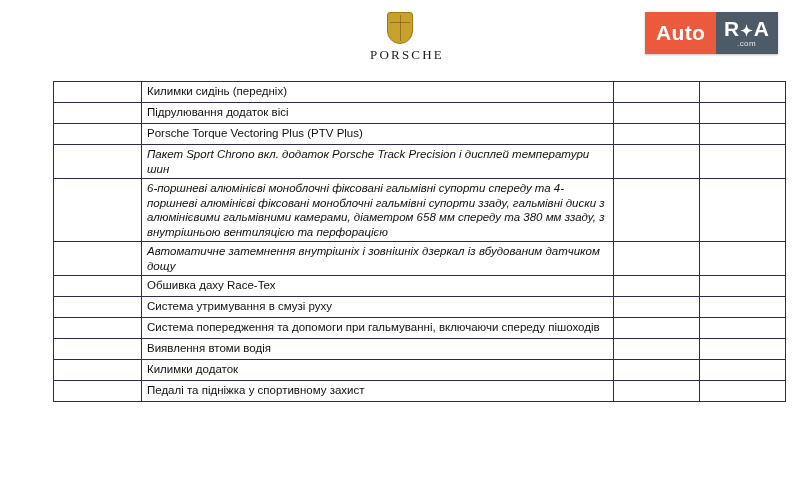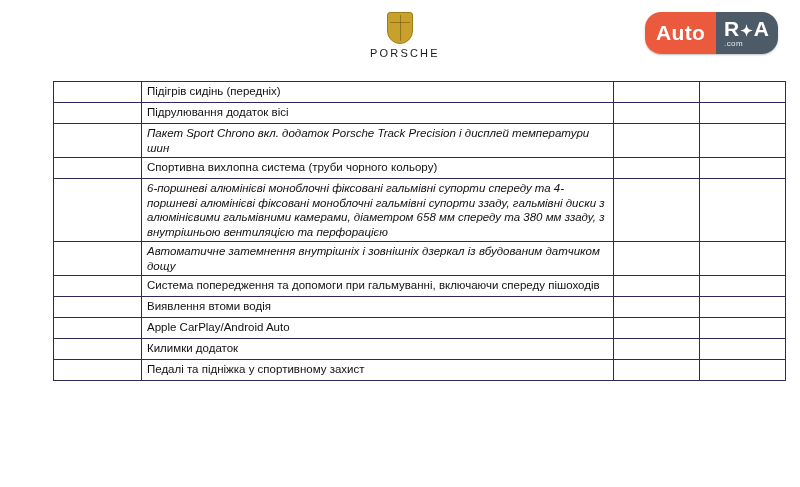--- a/index.html
+++ b/index.html
@@ -61,34 +61,34 @@
     position: absolute;
     left: 2px;
     top: 9px;
     right: 2px;
     height: 1px;
     background: #6b5410;
     opacity: 0.55;
   }
   .porsche-wordmark {
     margin-top: 3px;
-    font-size: 11px;
+    font-size: 13px;
     letter-spacing: 2.2px;
     color: #1c1c1c;
-    font-family: Liberation Sans, sans-serif;
+    font-family: Liberation Serif, serif;
   }
 
   
   .ria-badge {
     position: absolute;
     right: 22px;
     top: 12px;
     display: flex;
     height: 42px;
-    border-radius: 16px;
+    border-radius: 0;
     overflow: hidden;
     box-shadow: 0 1px 2px rgba(0,0,0,0.25);
   }
   .ria-auto {
     background: #eb5a3c;
     color: #ffffff;
     font-size: 21px;
     font-weight: bold;
     padding: 0 11px;
     display: flex;
@@ -114,21 +114,21 @@
   .ria-star {
     display: inline-block;
     color: #ffffff;
     font-size: 15px;
     margin: 0 1px;
     line-height: 1;
   }
   .ria-right .ria-sub {
     font-size: 8px;
     line-height: 9px;
-    text-align: left;
+    text-align: center;
     color: #e7e9ec;
     letter-spacing: 0.4px;
   }
 
   
   .table-wrap {
     position: absolute;
     left: 53px;
     top: 81px;
     width: 694px;
@@ -178,85 +178,91 @@
       </div>
     </div>
   </div>
 
   <div class="table-wrap">
     <table class="spec">
       <tbody>
 
         <tr>
           <td class="c-first"></td>
-          <td class="c-text">Підігрів сидінь (передніх)</td>
+          <td class="c-text">Килимки сидінь (передніх)</td>
           <td class="c-a"></td>
           <td class="c-b"></td>
         </tr>
 
         <tr>
           <td class="c-first"></td>
           <td class="c-text">Підрулювання додаток вісі</td>
           <td class="c-a"></td>
           <td class="c-b"></td>
         </tr>
 
+        <tr>
+          <td class="c-first"></td>
+          <td class="c-text">Porsche Torque Vectoring Plus (PTV Plus)</td>
+          <td class="c-a"></td>
+          <td class="c-b"></td>
+        </tr>
 
         <tr class="tall">
           <td class="c-first"></td>
           <td class="c-text">Пакет Sport Chrono вкл. додаток Porsche Track Precision і дисплей температури шин</td>
           <td class="c-a"></td>
           <td class="c-b"></td>
         </tr>
 
-        <tr>
-          <td class="c-first"></td>
-          <td class="c-text">Спортивна вихлопна система (труби чорного кольору)</td>
-          <td class="c-a"></td>
-          <td class="c-b"></td>
-        </tr>
 
         <tr class="tall">
           <td class="c-first"></td>
           <td class="c-text">6-поршневі алюмінієві моноблочні фіксовані гальмівні супорти спереду та 4-поршневі алюмінієві фіксовані моноблочні гальмівні супорти ззаду, гальмівні диски з алюмінієвими гальмівними камерами, діаметром 658 мм спереду та 380 мм ззаду, з внутрішньою вентиляцією та перфорацією</td>
           <td class="c-a"></td>
           <td class="c-b"></td>
         </tr>
 
         <tr class="tall">
           <td class="c-first"></td>
           <td class="c-text">Автоматичне затемнення внутрішніх і зовнішніх дзеркал із вбудованим датчиком дощу</td>
           <td class="c-a"></td>
           <td class="c-b"></td>
         </tr>
 
-
+        <tr>
+          <td class="c-first"></td>
+          <td class="c-text">Обшивка даху Race-Tex</td>
+          <td class="c-a"></td>
+          <td class="c-b"></td>
+        </tr>
+
+        <tr>
+          <td class="c-first"></td>
+          <td class="c-text">Система утримування в смузі руху</td>
+          <td class="c-a"></td>
+          <td class="c-b"></td>
+        </tr>
 
         <tr>
           <td class="c-first"></td>
           <td class="c-text">Система попередження та допомоги при гальмуванні, включаючи спереду пішоходів</td>
           <td class="c-a"></td>
           <td class="c-b"></td>
         </tr>
 
         <tr>
           <td class="c-first"></td>
           <td class="c-text">Виявлення втоми водія</td>
           <td class="c-a"></td>
           <td class="c-b"></td>
         </tr>
 
 
 
-        <tr>
-          <td class="c-first"></td>
-          <td class="c-text">Apple CarPlay/Android Auto</td>
-          <td class="c-a"></td>
-          <td class="c-b"></td>
-        </tr>
 
         <tr>
           <td class="c-first"></td>
           <td class="c-text">Килимки додаток</td>
           <td class="c-a"></td>
           <td class="c-b"></td>
         </tr>
 
         <tr>
           <td class="c-first"></td>

